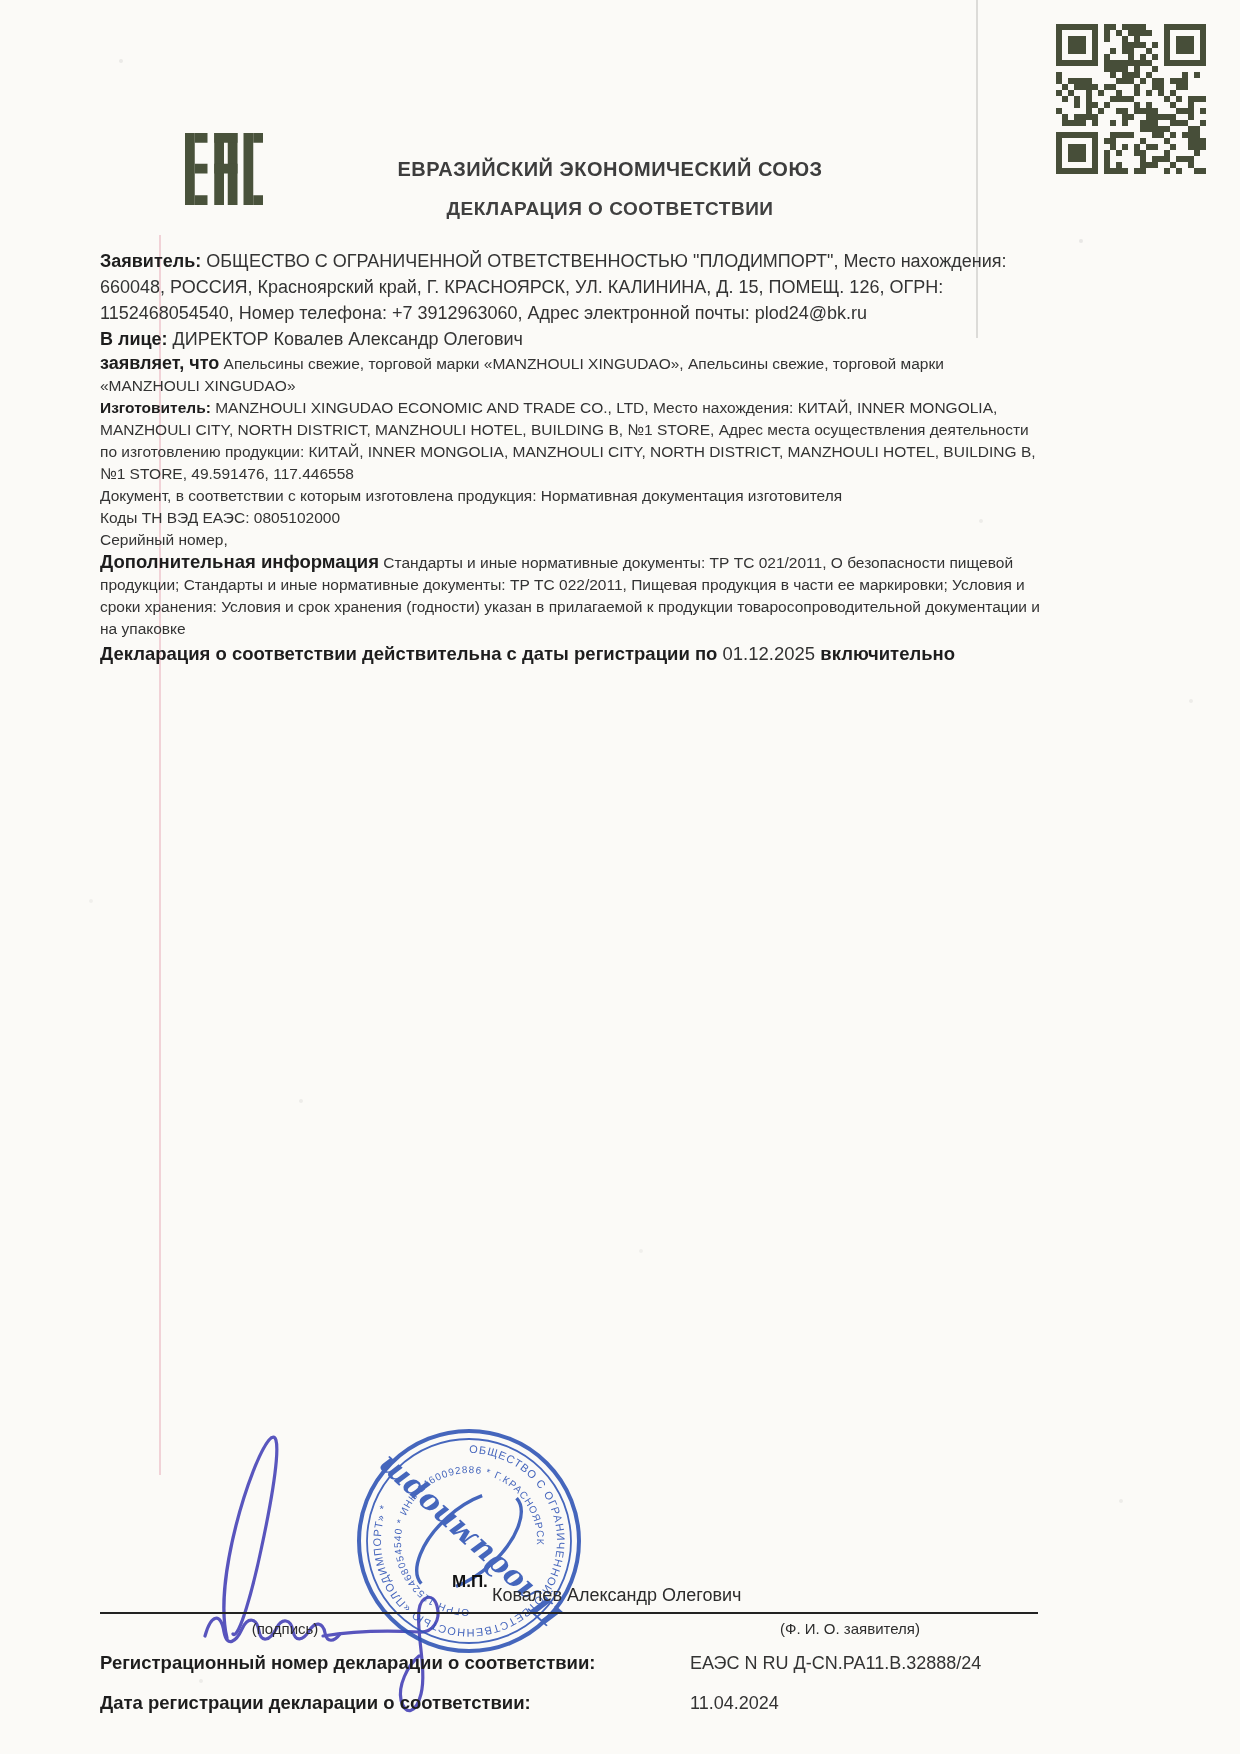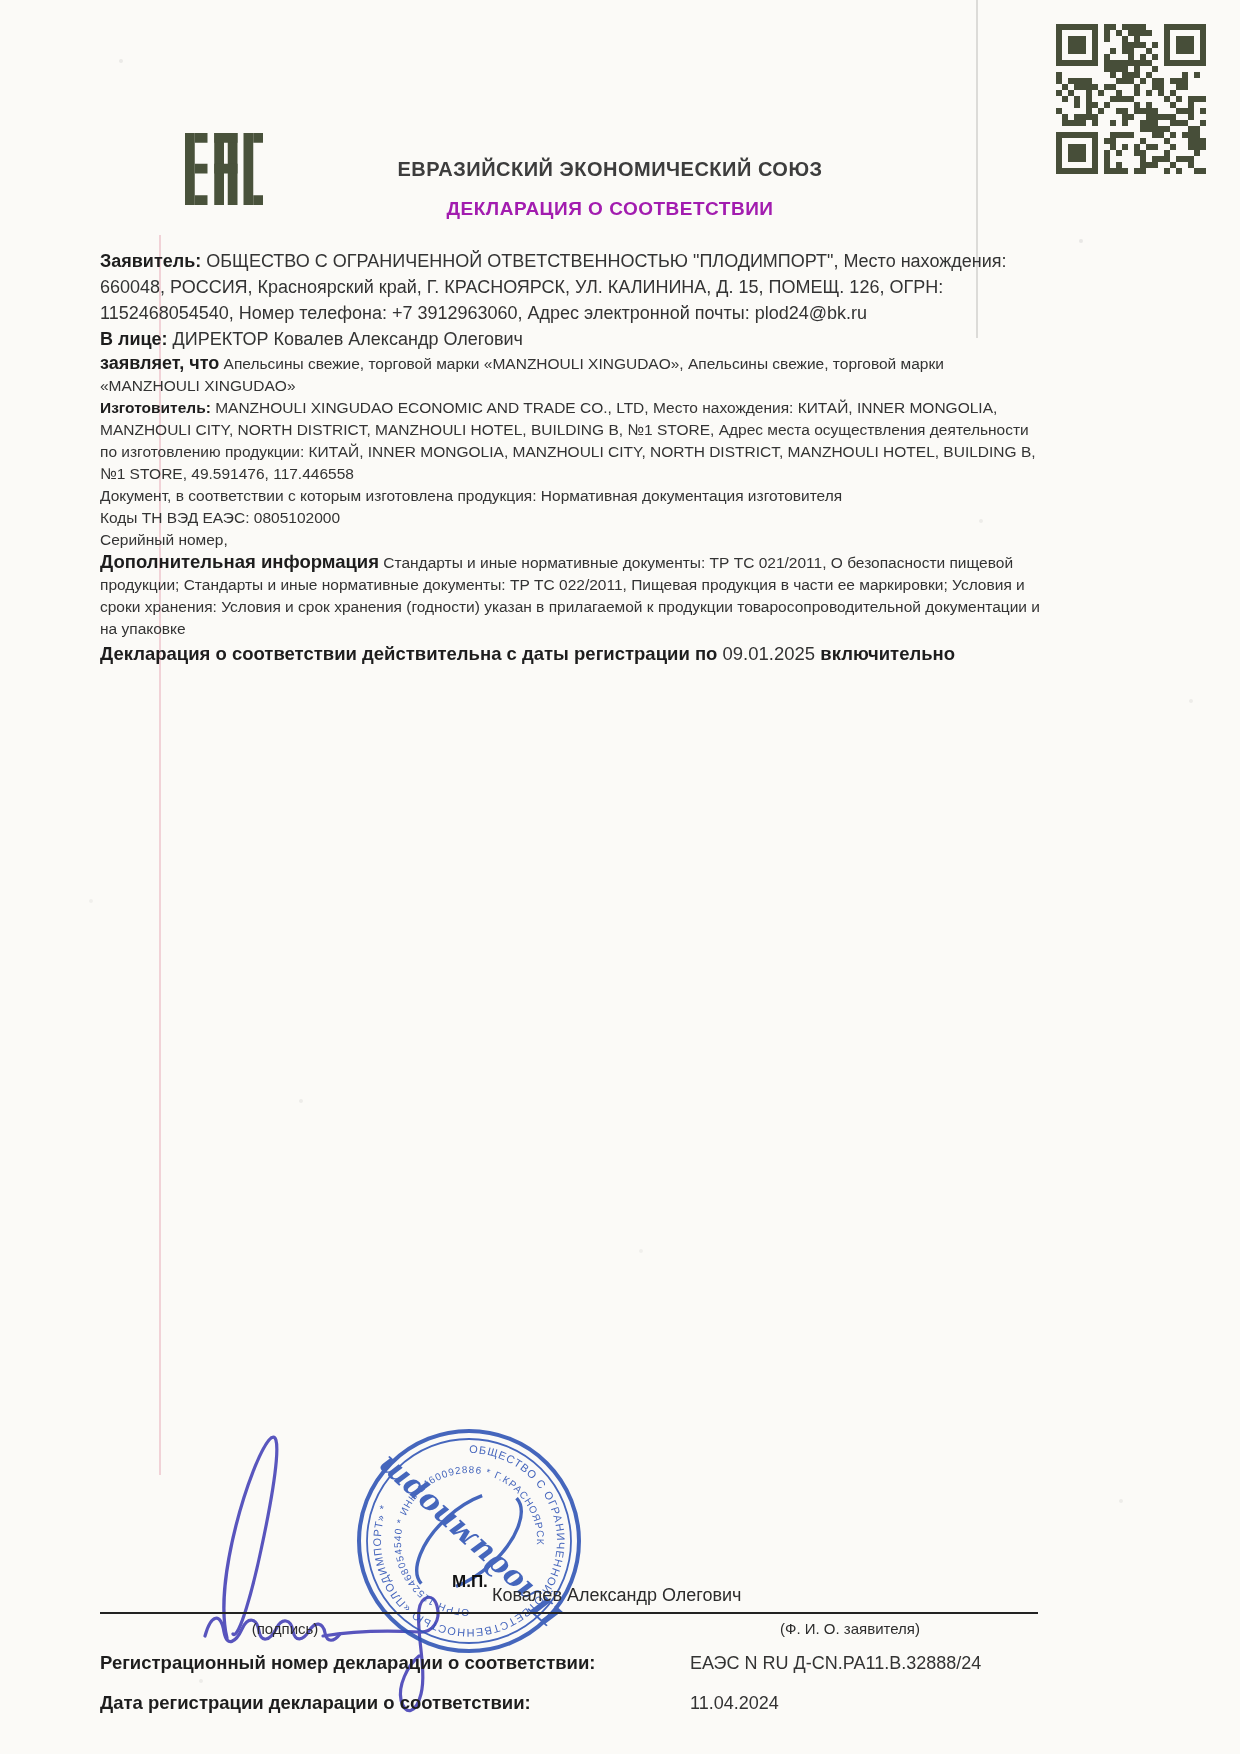--- a/index.html
+++ b/index.html
@@ -19,21 +19,21 @@
     1080px 240px 0 1px rgba(120,120,120,.14), 1150px 90px 0 1px rgba(120,120,120,.12),
     980px 520px 0 1px rgba(120,120,120,.10), 200px 1680px 0 1px rgba(120,120,120,.10),
     640px 1250px 0 1px rgba(120,120,120,.08), 1120px 1500px 0 1px rgba(120,120,120,.10),
     90px 900px 0 1px rgba(120,120,120,.08), 1190px 700px 0 1px rgba(120,120,120,.10);}
   
   .eac-logo{position:absolute;left:185px;top:132px;}
   .qr{position:absolute;left:1056px;top:24px;}
   .title-union{position:absolute;left:120px;top:158px;width:980px;text-align:center;
     font-size:20px;font-weight:bold;color:#3d3d3d;letter-spacing:.5px;}
   .title-doc{position:absolute;left:120px;top:198px;width:980px;text-align:center;
-    font-size:19px;font-weight:bold;color:#a21caf;letter-spacing:.5px;}
+    font-size:19px;font-weight:bold;color:#404040;letter-spacing:.5px;}
   
   .content{position:absolute;left:100px;top:248px;width:945px;}
   .content p{margin:0;}
   .p-lg{font-size:18px;line-height:26px;}
   .p-sm{font-size:15.5px;line-height:22px;}
   .p-xl{font-size:18.5px;line-height:28px;}
   b{color:#1d1d1d;}
   .mt8{margin-top:8px;} .mt12{margin-top:12px;} .mt14{margin-top:16px;}
   .mt24{margin-top:26px;} .mt28{margin-top:30px;} .mt16{margin-top:18px;}
   
@@ -302,21 +302,21 @@
 
   <div class="content">
     <p class="p-lg"><b>Заявитель:</b><span> ОБЩЕСТВО С ОГРАНИЧЕННОЙ ОТВЕТСТВЕННОСТЬЮ "ПЛОДИМПОРТ", Место нахождения: 660048, РОССИЯ,  Красноярский край, Г. КРАСНОЯРСК, УЛ. КАЛИНИНА, Д. 15, ПОМЕЩ. 126, ОГРН: 1152468054540, Номер телефона: +7 3912963060, Адрес электронной почты: plod24@bk.ru</span></p>
     <p class="p-lg mt8"><b>В лице:</b><span> ДИРЕКТОР Ковалев Александр Олегович</span></p>
     <p class="p-sm mt12"><b style="font-size:18px;">заявляет, что</b><span>  Апельсины свежие, торговой марки «MANZHOULI XINGUDAO», Апельсины свежие, торговой марки «MANZHOULI XINGUDAO»</span></p>
     <p class="p-sm"><b>Изготовитель:</b><span> MANZHOULI XINGUDAO ECONOMIC AND TRADE CO., LTD, Место нахождения: КИТАЙ, INNER MONGOLIA, MANZHOULI CITY, NORTH DISTRICT, MANZHOULI HOTEL, BUILDING B, №1 STORE, Адрес места осуществления деятельности по изготовлению продукции: КИТАЙ, INNER MONGOLIA, MANZHOULI CITY, NORTH DISTRICT, MANZHOULI HOTEL, BUILDING B, №1 STORE, 49.591476, 117.446558</span></p>
     <p class="p-sm">Документ, в соответствии с которым изготовлена продукция: Нормативная документация изготовителя</p>
     <p class="p-sm">Коды ТН ВЭД ЕАЭС: 0805102000</p>
     <p class="p-sm">Серийный номер,</p>
     <p class="p-sm mt24"><b style="font-size:18.5px;">Дополнительная информация</b><span> Стандарты и иные нормативные документы: ТР ТС 021/2011, О безопасности пищевой продукции; Стандарты и иные нормативные документы: ТР ТС 022/2011, Пищевая продукция в части ее маркировки; Условия и сроки хранения: Условия и срок хранения (годности) указан в прилагаемой к продукции товаросопроводительной документации и на упаковке</span></p>
-    <p class="p-xl mt16"><b>Декларация о соответствии действительна с даты регистрации по</b><span> 09.01.2025 </span><b>включительно</b></p>
+    <p class="p-xl mt16"><b>Декларация о соответствии действительна с даты регистрации по</b><span> 01.12.2025 </span><b>включительно</b></p>
   </div>
 
   <svg class="signature-svg" width="330" height="330" viewBox="0 0 330 330">
     <g fill="none" stroke="#3c38b4" stroke-width="3.2" stroke-linecap="round" opacity="0.85">
       <path d="M62,248 C48,190 86,72 104,50 C118,34 112,86 96,160 C88,198 74,250 68,244"></path>
       <path d="M40,246 c6,-22 16,-24 19,-4 c3,16 12,10 18,-3 c6,-13 15,-11 17,2 c2,12 11,10 17,-2 c6,-12 15,-10 17,2 c2,11 10,10 16,0 c6,-10 14,-9 16,2 c2,10 9,9 15,1"></path>
       <path d="M158,246 c24,-4 60,-6 96,-4 c14,1 22,-12 18,-26 c-4,-14 -16,-10 -18,4 c-3,22 8,60 2,84 c-5,20 -16,22 -20,6 c-3,-14 6,-34 18,-44"></path>
     </g>
   </svg>
 

